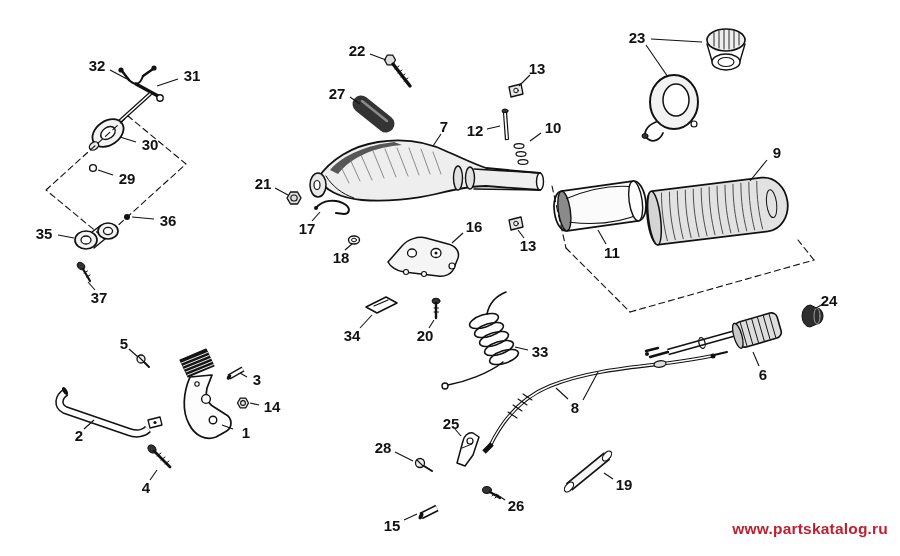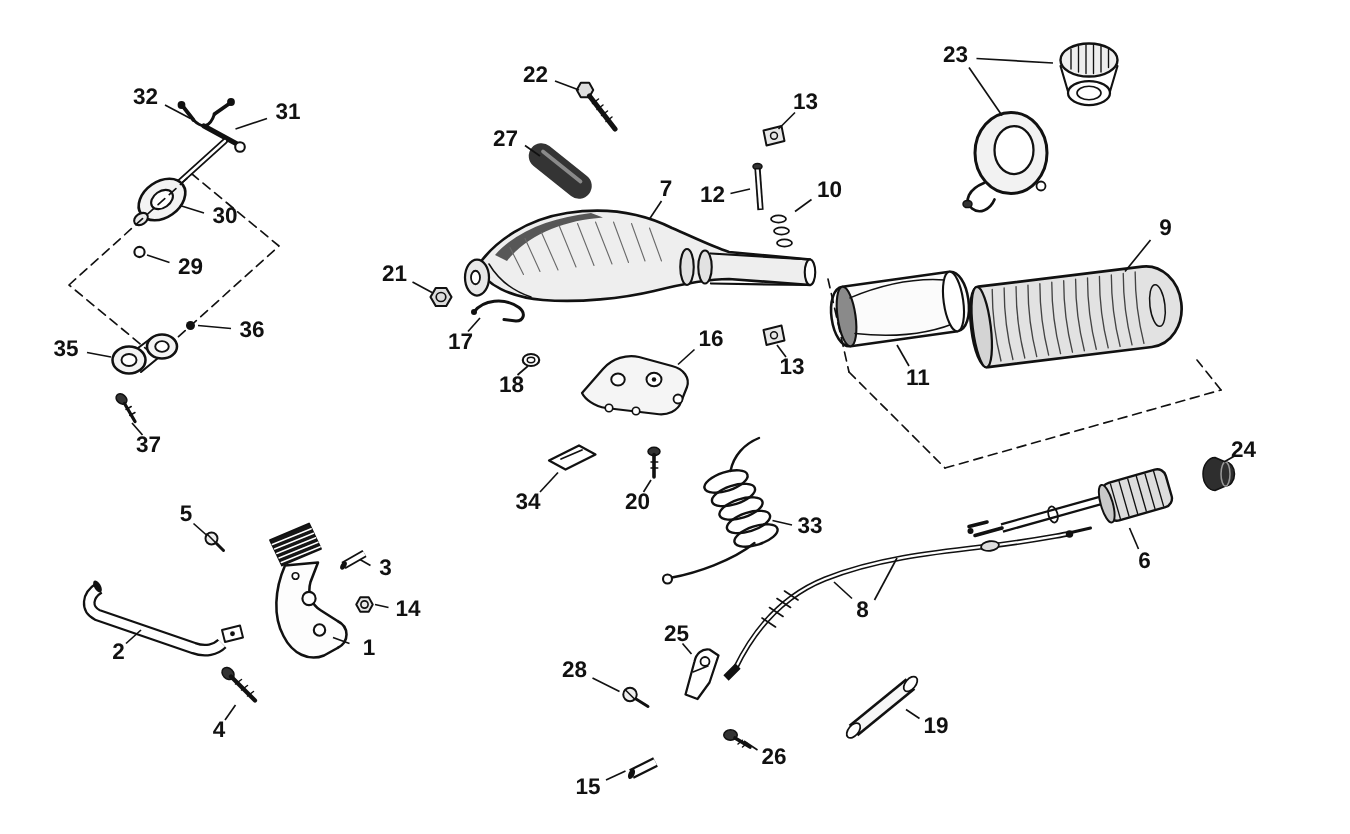--- a/index.html
+++ b/index.html
@@ -374,14 +374,15 @@
         <text x="383" y="447" class="callout">28</text>
         <line x1="404" y1="520" x2="417" y2="514" class="leader"></line>
         <text x="392" y="525" class="callout">15</text>
         <line x1="505" y1="500" x2="496" y2="494" class="leader"></line>
         <text x="516" y="505" class="callout">26</text>
         <line x1="613" y1="479" x2="604" y2="473" class="leader"></line>
         <text x="624" y="484" class="callout">19</text>
       </g>
 </svg>
 
+<div class="watermark" style="color: rgb(191, 31, 46);">www.partskatalog.ru</div>
 
 </div>
 
 </body></html>

